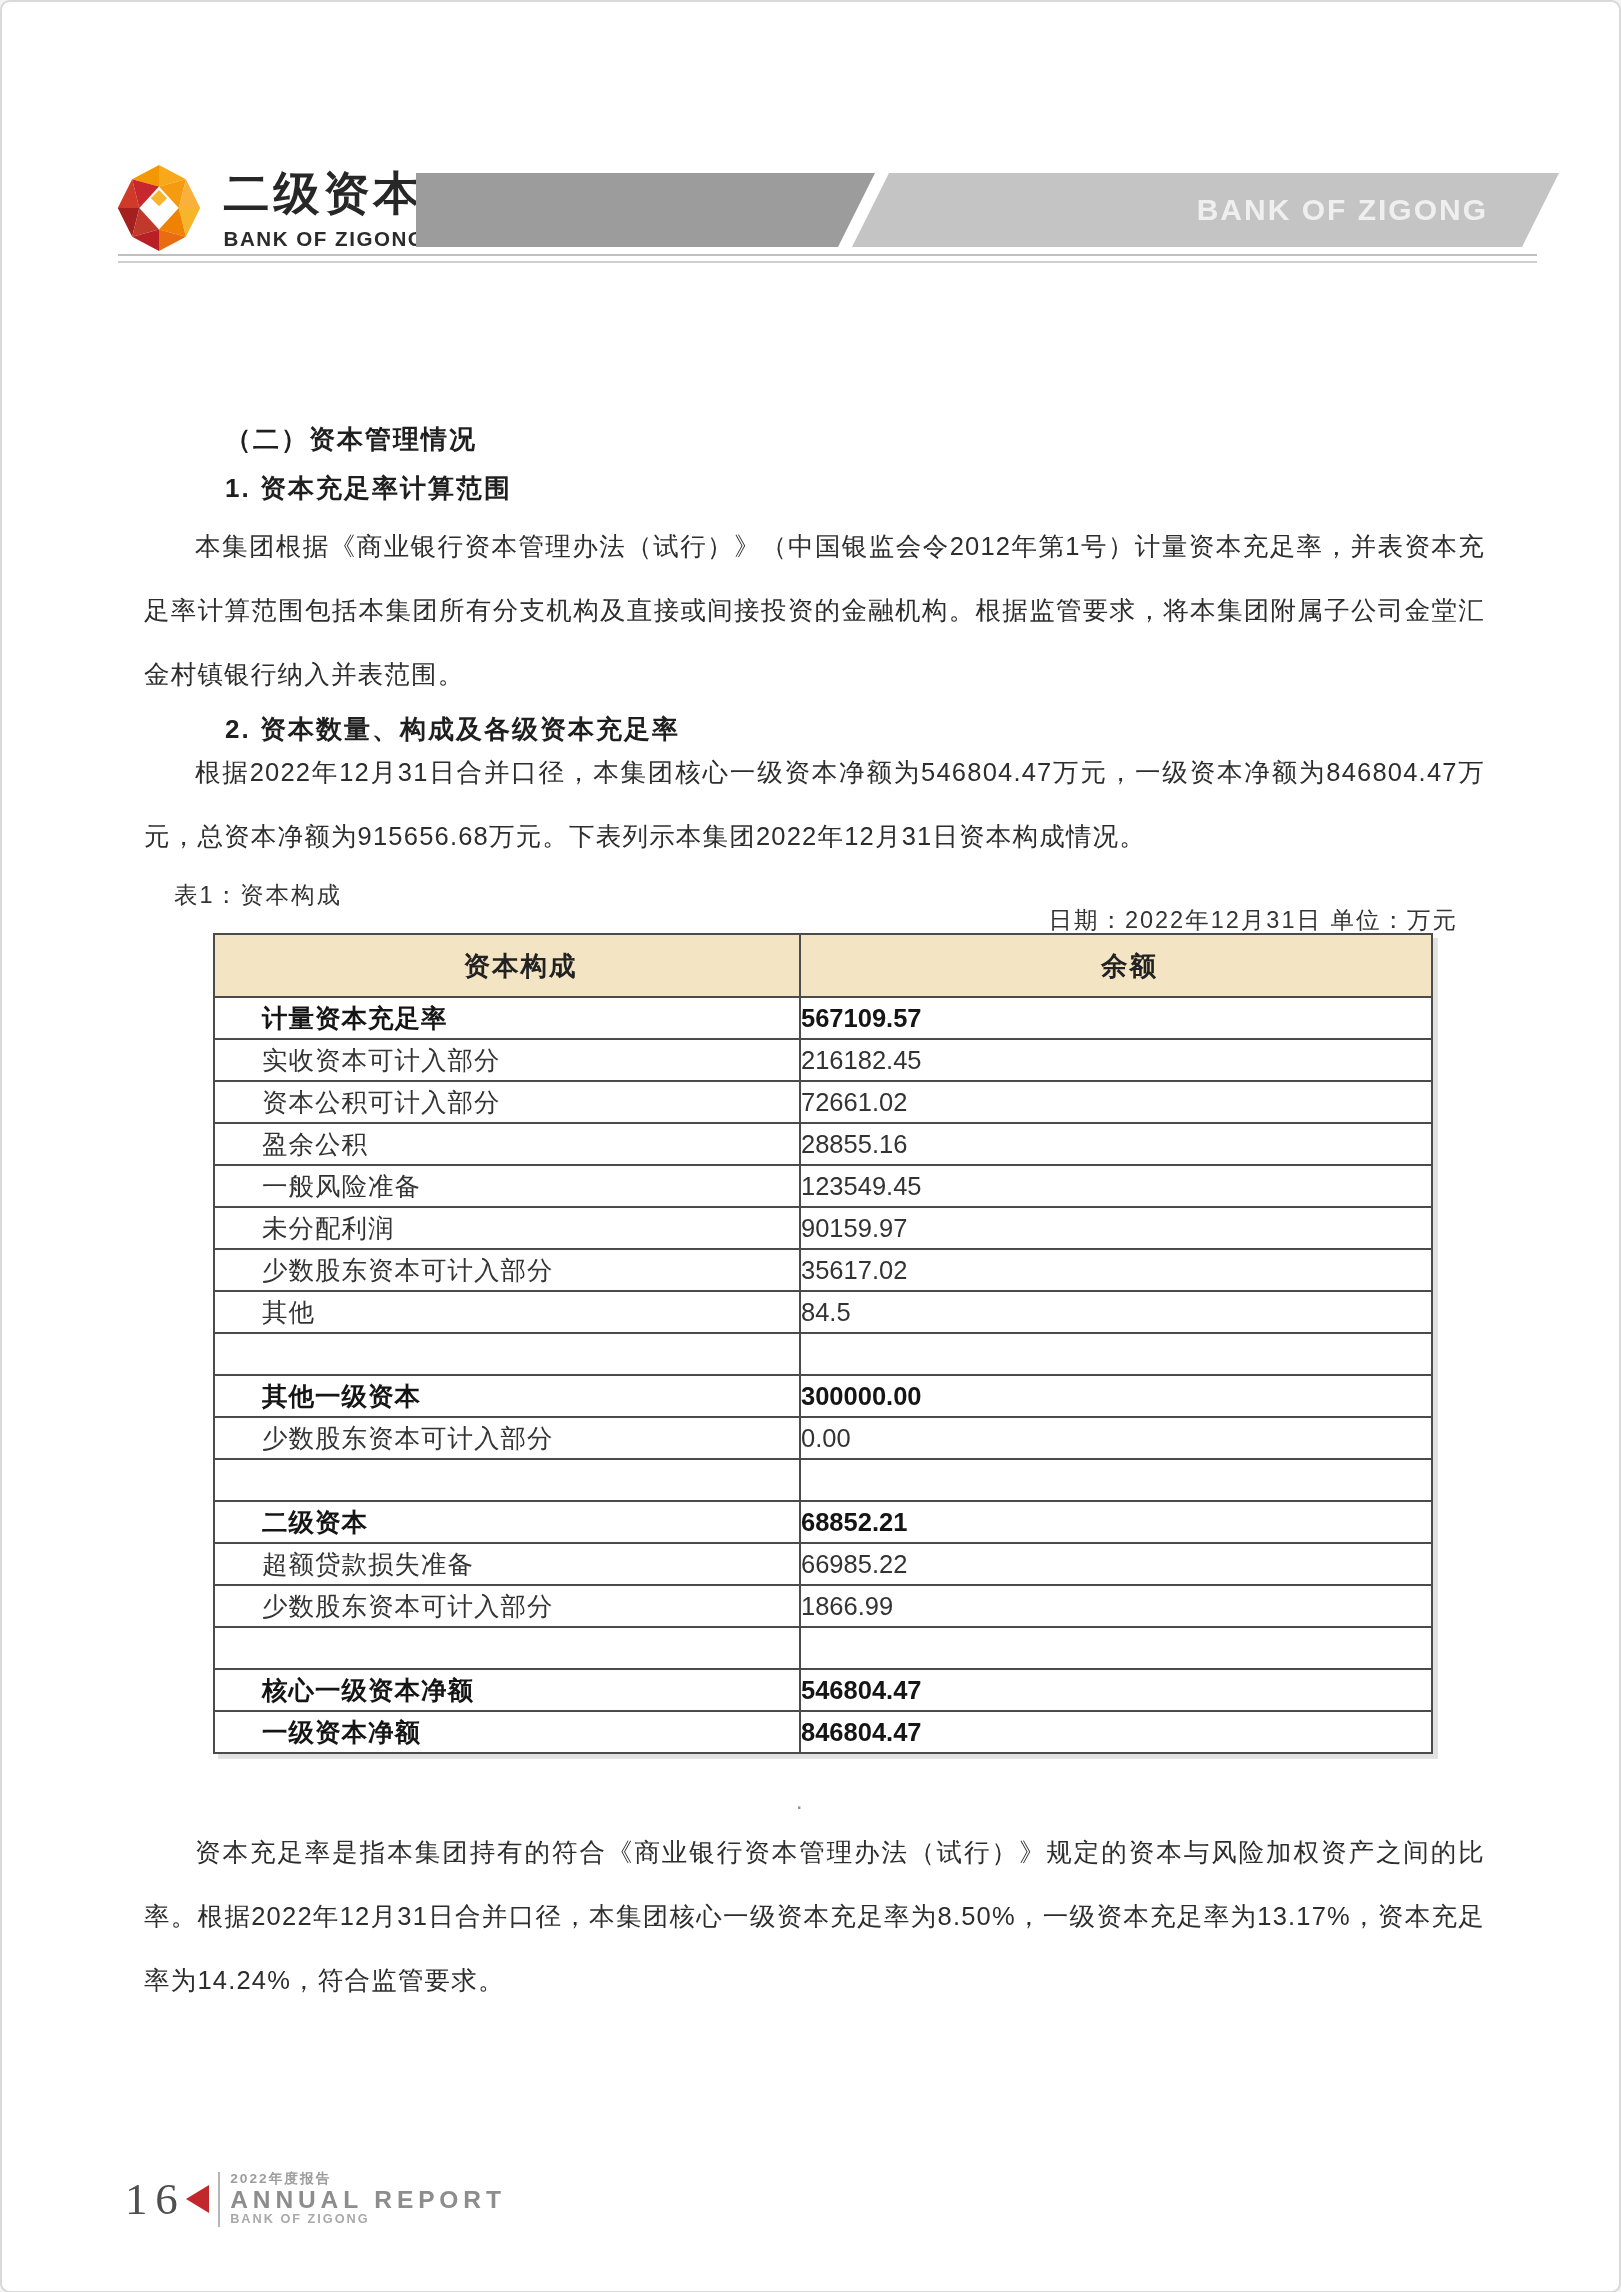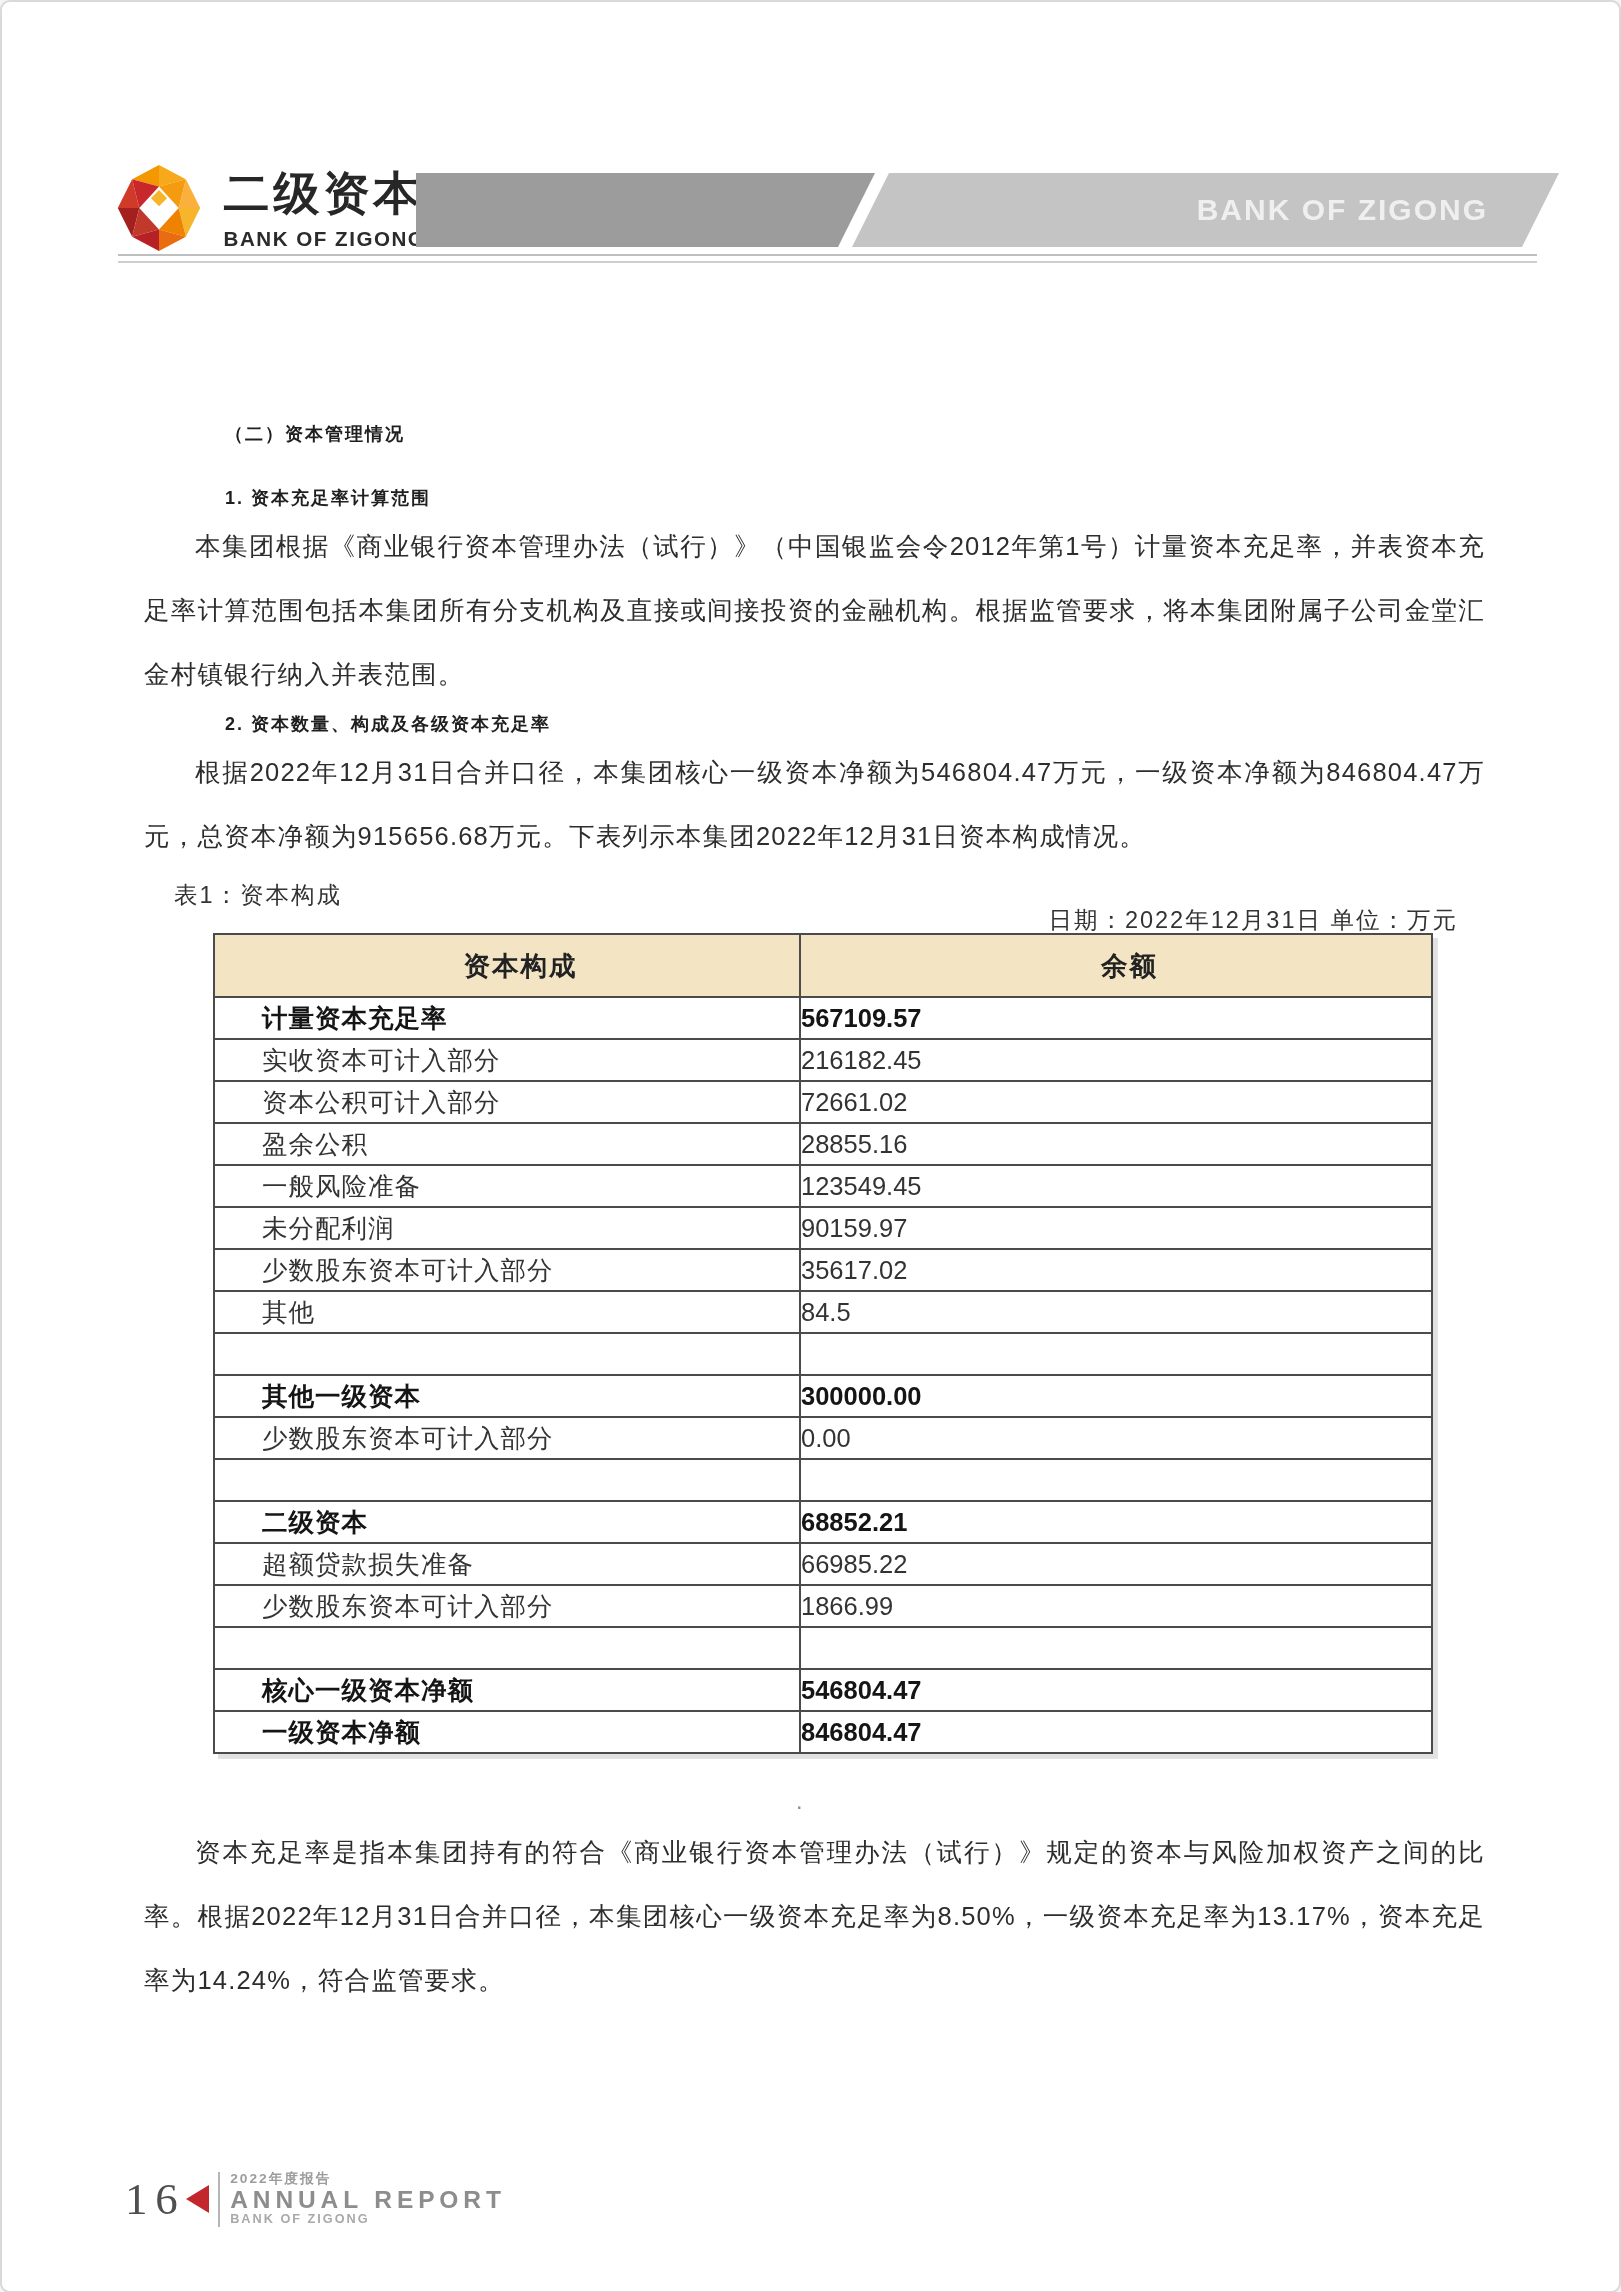--- a/index.html
+++ b/index.html
@@ -23,23 +23,23 @@
     clip-path:polygon(37px 0,100% 0,calc(100% - 37px) 100%,0 100%);
     display:flex;align-items:center;justify-content:flex-end;
     padding-right:71px;box-sizing:border-box;
   }
   .banner-text{font-size:30px;font-weight:700;color:#efefef;letter-spacing:2px;}
   .header-rule{
     position:absolute;left:116px;top:252px;width:1419px;height:8.8px;box-sizing:border-box;
     border-top:2.9px solid #bfbfbf;border-bottom:2.9px solid #cfcfcf;
   }
   
-  .heading{position:absolute;font-size:18px;font-weight:700;color:#1f1f1f;letter-spacing:2px;white-space:nowrap;}
+  .heading{position:absolute;font-size:26px;font-weight:700;color:#1f1f1f;letter-spacing:2px;white-space:nowrap;}
   .h-section{left:223px;top:420px;}
-  .h-sub1{left:223px;top:484px;text-align:right;}
+  .h-sub1{left:223px;top:469px;text-align:right;}
   .h-sub2{left:223px;top:710px;}
   .para{
     position:absolute;left:142px;width:1341px;
     font-size:25.5px;line-height:64px;letter-spacing:1.2px;
     text-align:justify;text-indent:2em;color:#2d2d2d;
   }
   .para1{top:512px;}
   .para2{top:738px;}
   .para3{top:1818px;}
   .stray-mark{position:absolute;left:794px;top:1786px;font-size:23.5px;color:#8d8d8d;}

